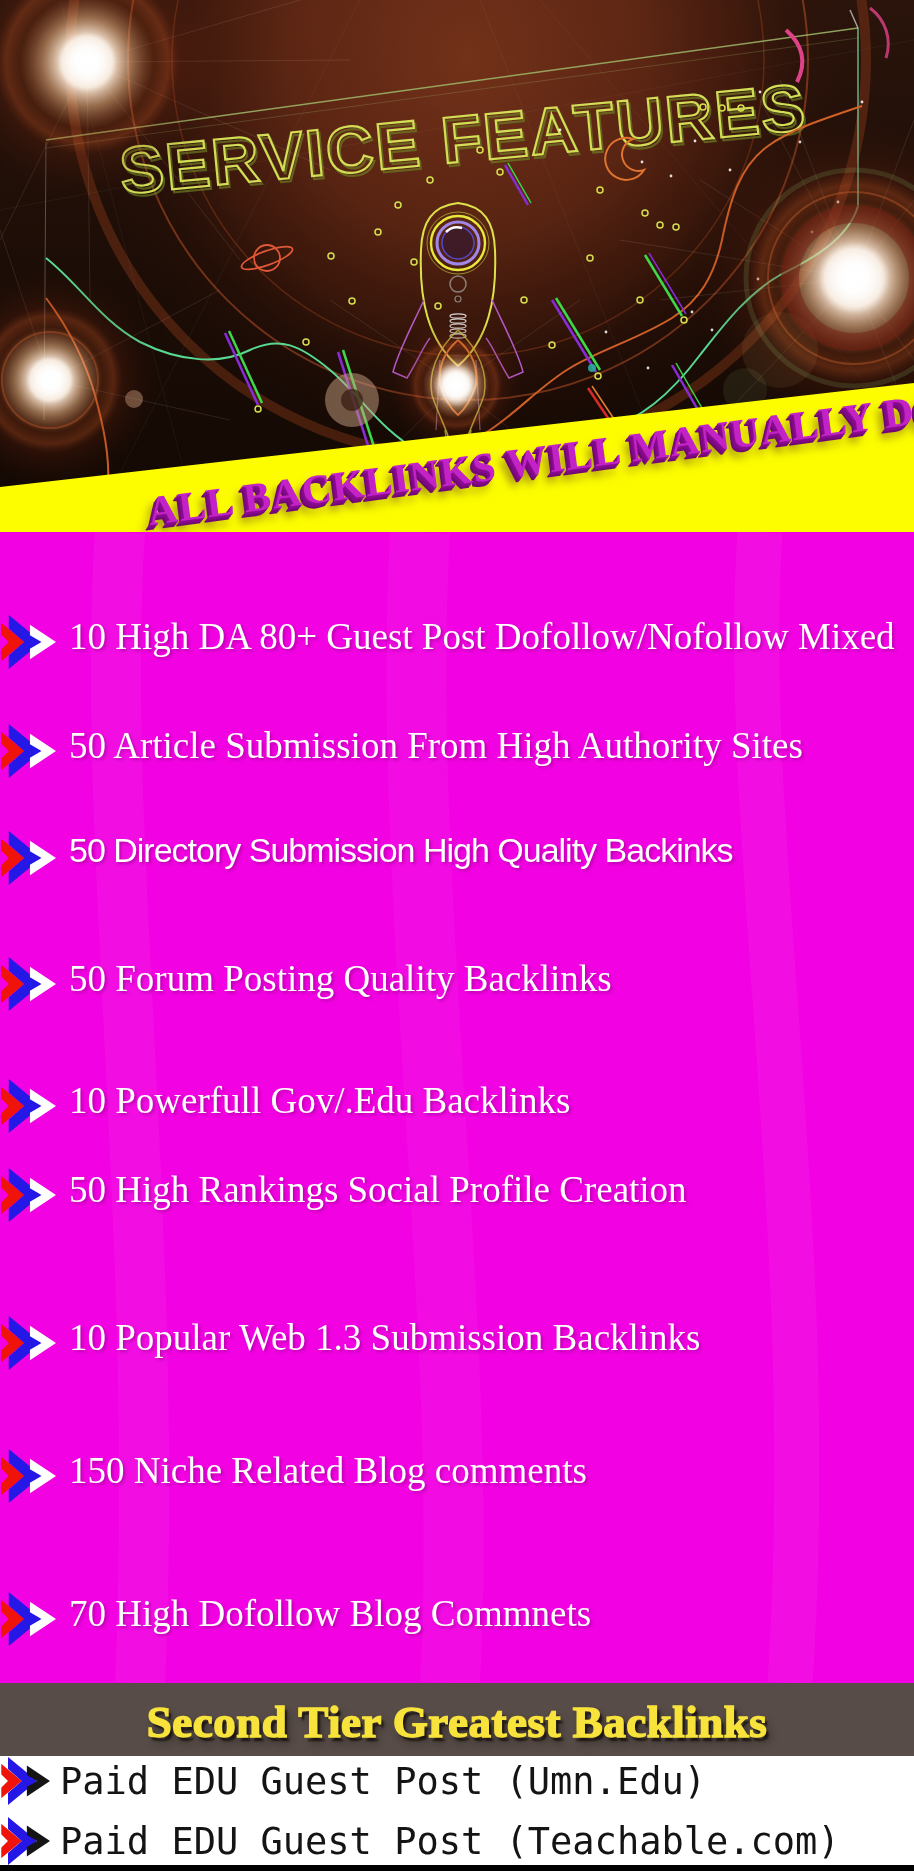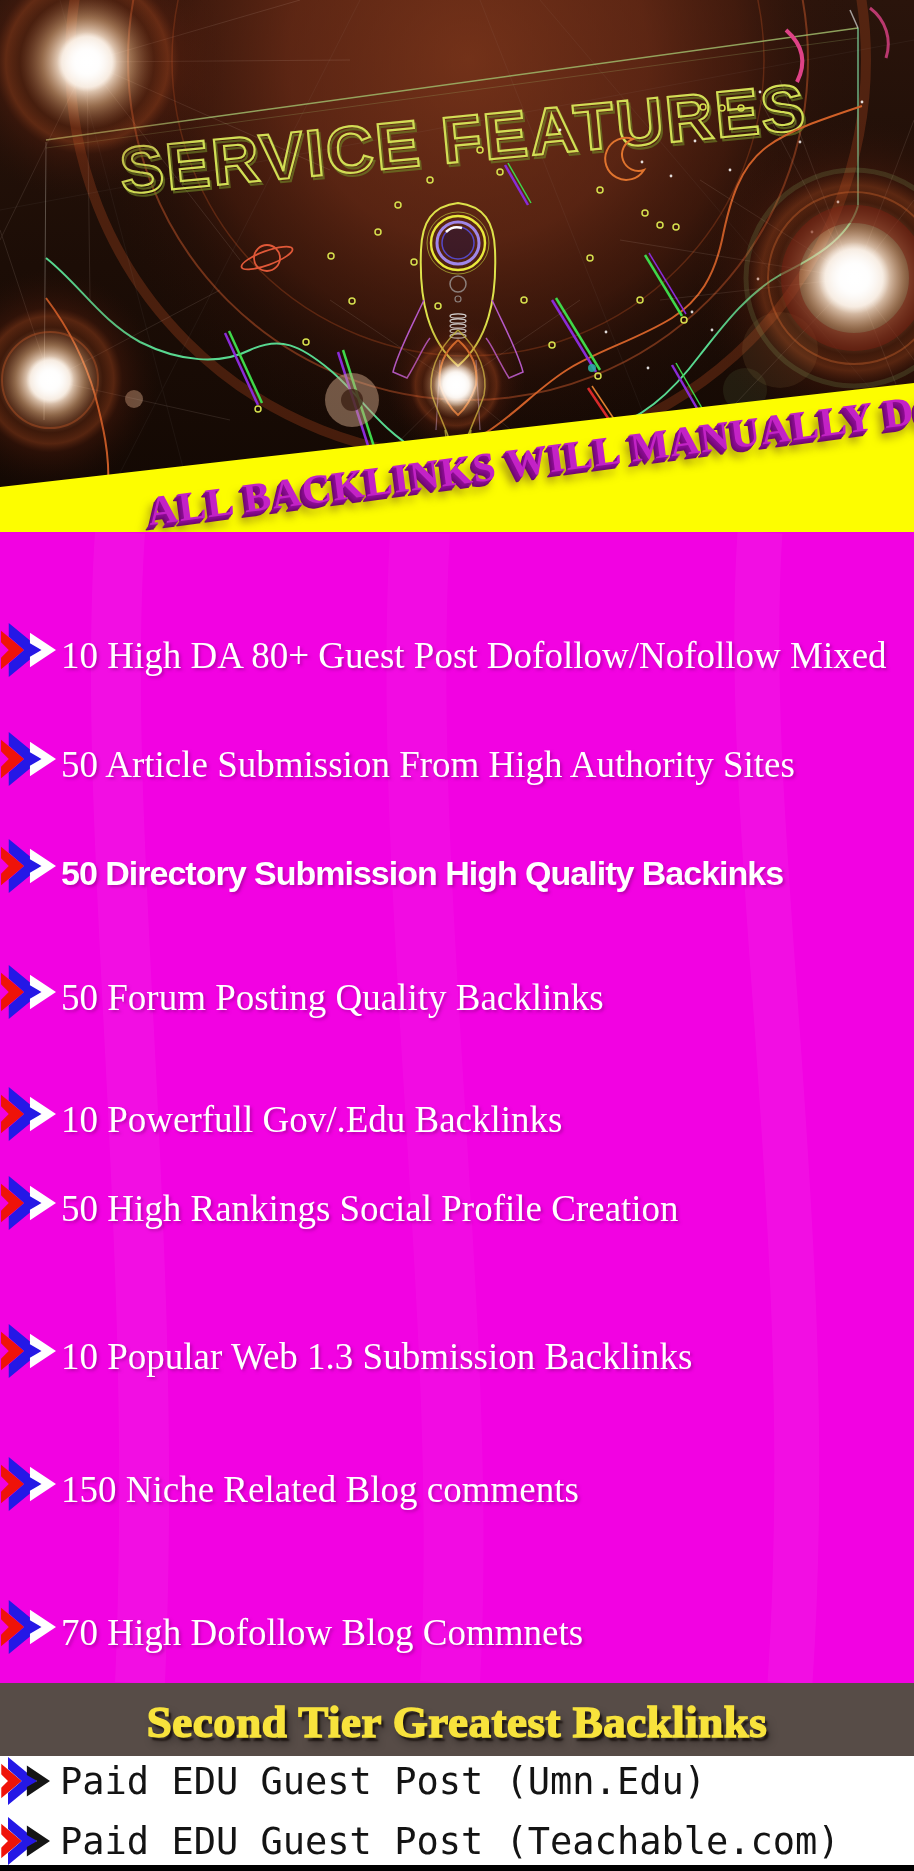--- a/index.html
+++ b/index.html
@@ -14,25 +14,25 @@
     font-family:"Liberation Serif",serif;font-weight:bold;font-size:41px;letter-spacing:1px;
     color:#c322c6;white-space:nowrap;z-index:3;
     text-shadow:-1px 1px 0 #8c0d92,-2px 2px 0 #860b8c,-3px 3px 0 #7f0a85,-4px 4px 0 #780979,
                 -5px 5px 0 #6f0870,-8px 9px 10px rgba(40,0,40,.55);}
 
   
   .main{position:absolute;top:532px;left:0;width:914px;height:1151px;background:#f202e2;overflow:hidden;}
   .main-heading{position:absolute;top:6px;left:0;width:100%;margin:0;text-align:center;
     font-family:"Liberation Serif",serif;font-weight:normal;font-size:63px;color:#f5e83e;
     text-shadow:3px 4px 3px rgba(125,25,15,.85);white-space:nowrap;}
-  .row{position:absolute;left:0;height:62px;display:flex;align-items:flex-end;}
+  .row{position:absolute;left:0;height:62px;display:flex;align-items:flex-start;gap:8px;}
   .row .chev{flex:0 0 auto;margin-right:3px;color:#ffffff;}
   .item-text{font-size:37px;color:#ffffff;white-space:nowrap;
     text-shadow:2px 2px 3px rgba(140,0,130,.55);}
-  .item-text.sans{font-family:"Liberation Sans",sans-serif;font-size:34px;font-weight:bold;
+  .item-text.sans{font-family:"Liberation Sans",sans-serif;font-size:34px;font-weight:normal;
     letter-spacing:-1px;}
 
   
   .tier{position:absolute;top:1683px;left:0;width:914px;height:79px;background:#574c47;}
   .tier h2{margin:0;height:79px;line-height:79px;text-align:center;
     font-family:Liberation Serif, serif;font-weight:900;font-size:45px;color:#f8e33c;
     letter-spacing:.5px;-webkit-text-stroke:1.5px #f8e33c;
     text-shadow:3px 4px 2px rgba(25,18,14,.9),4px 6px 8px rgba(0,0,0,.4);white-space:nowrap;}
 
   

